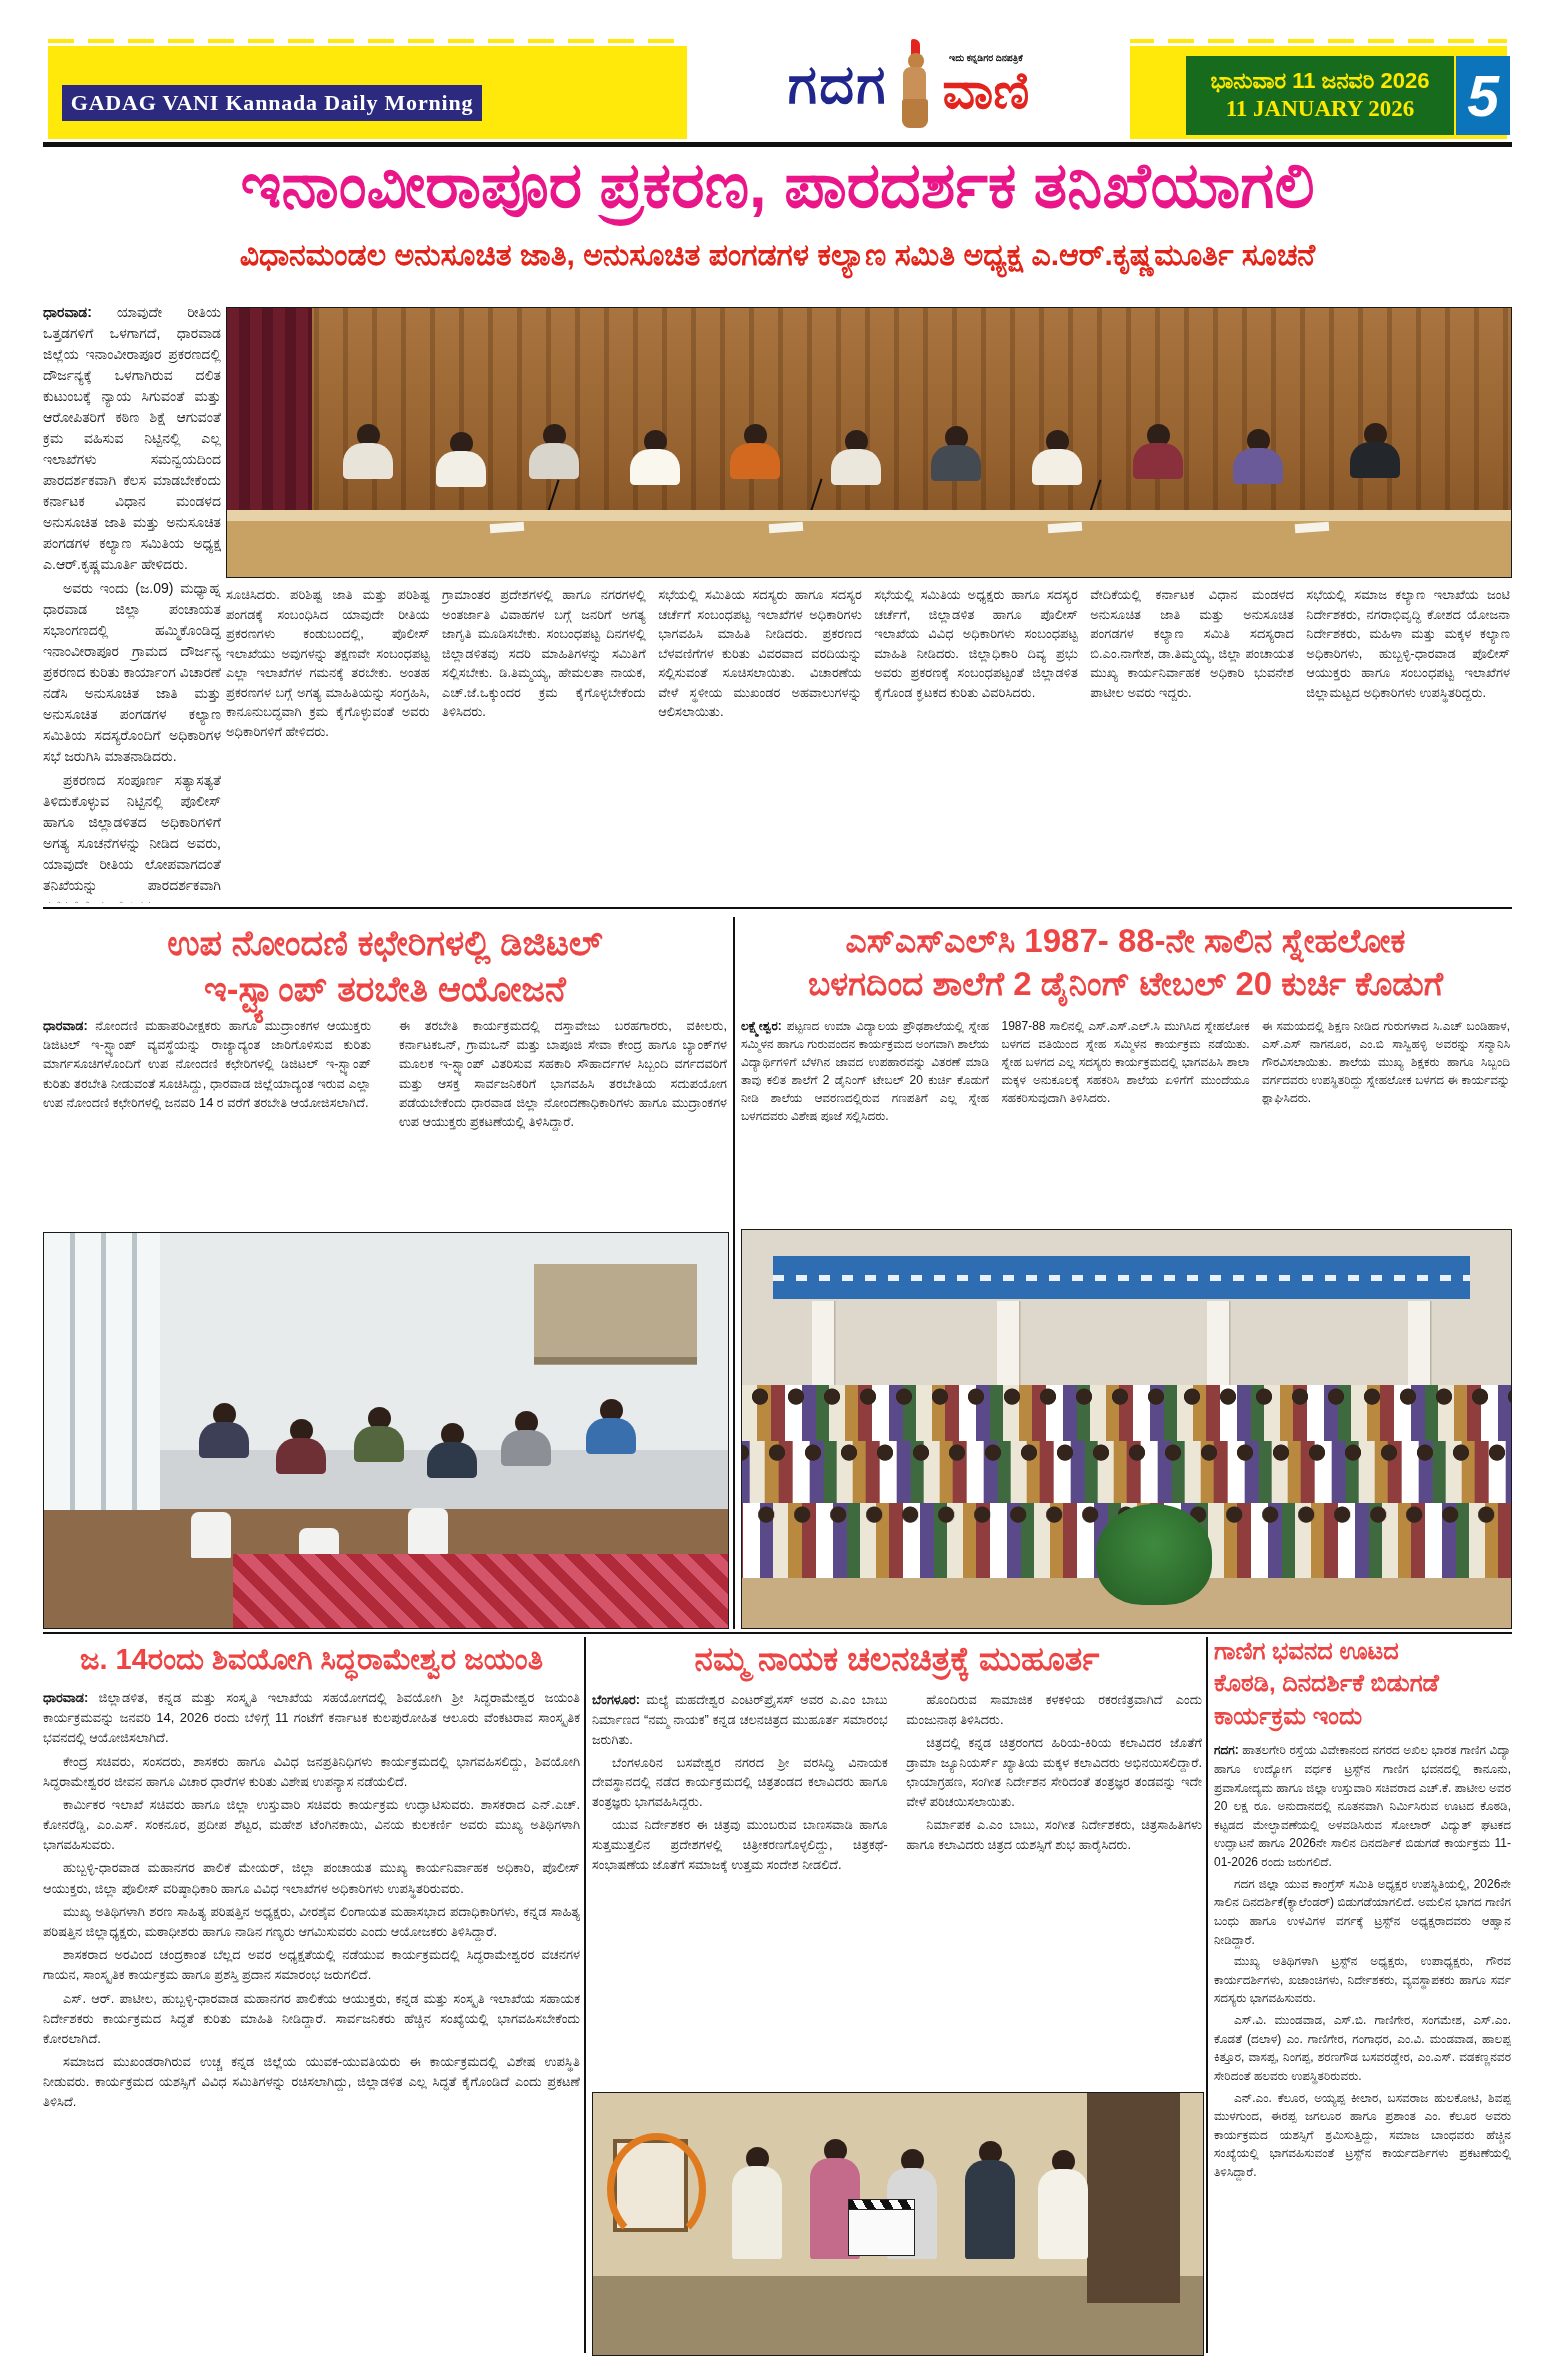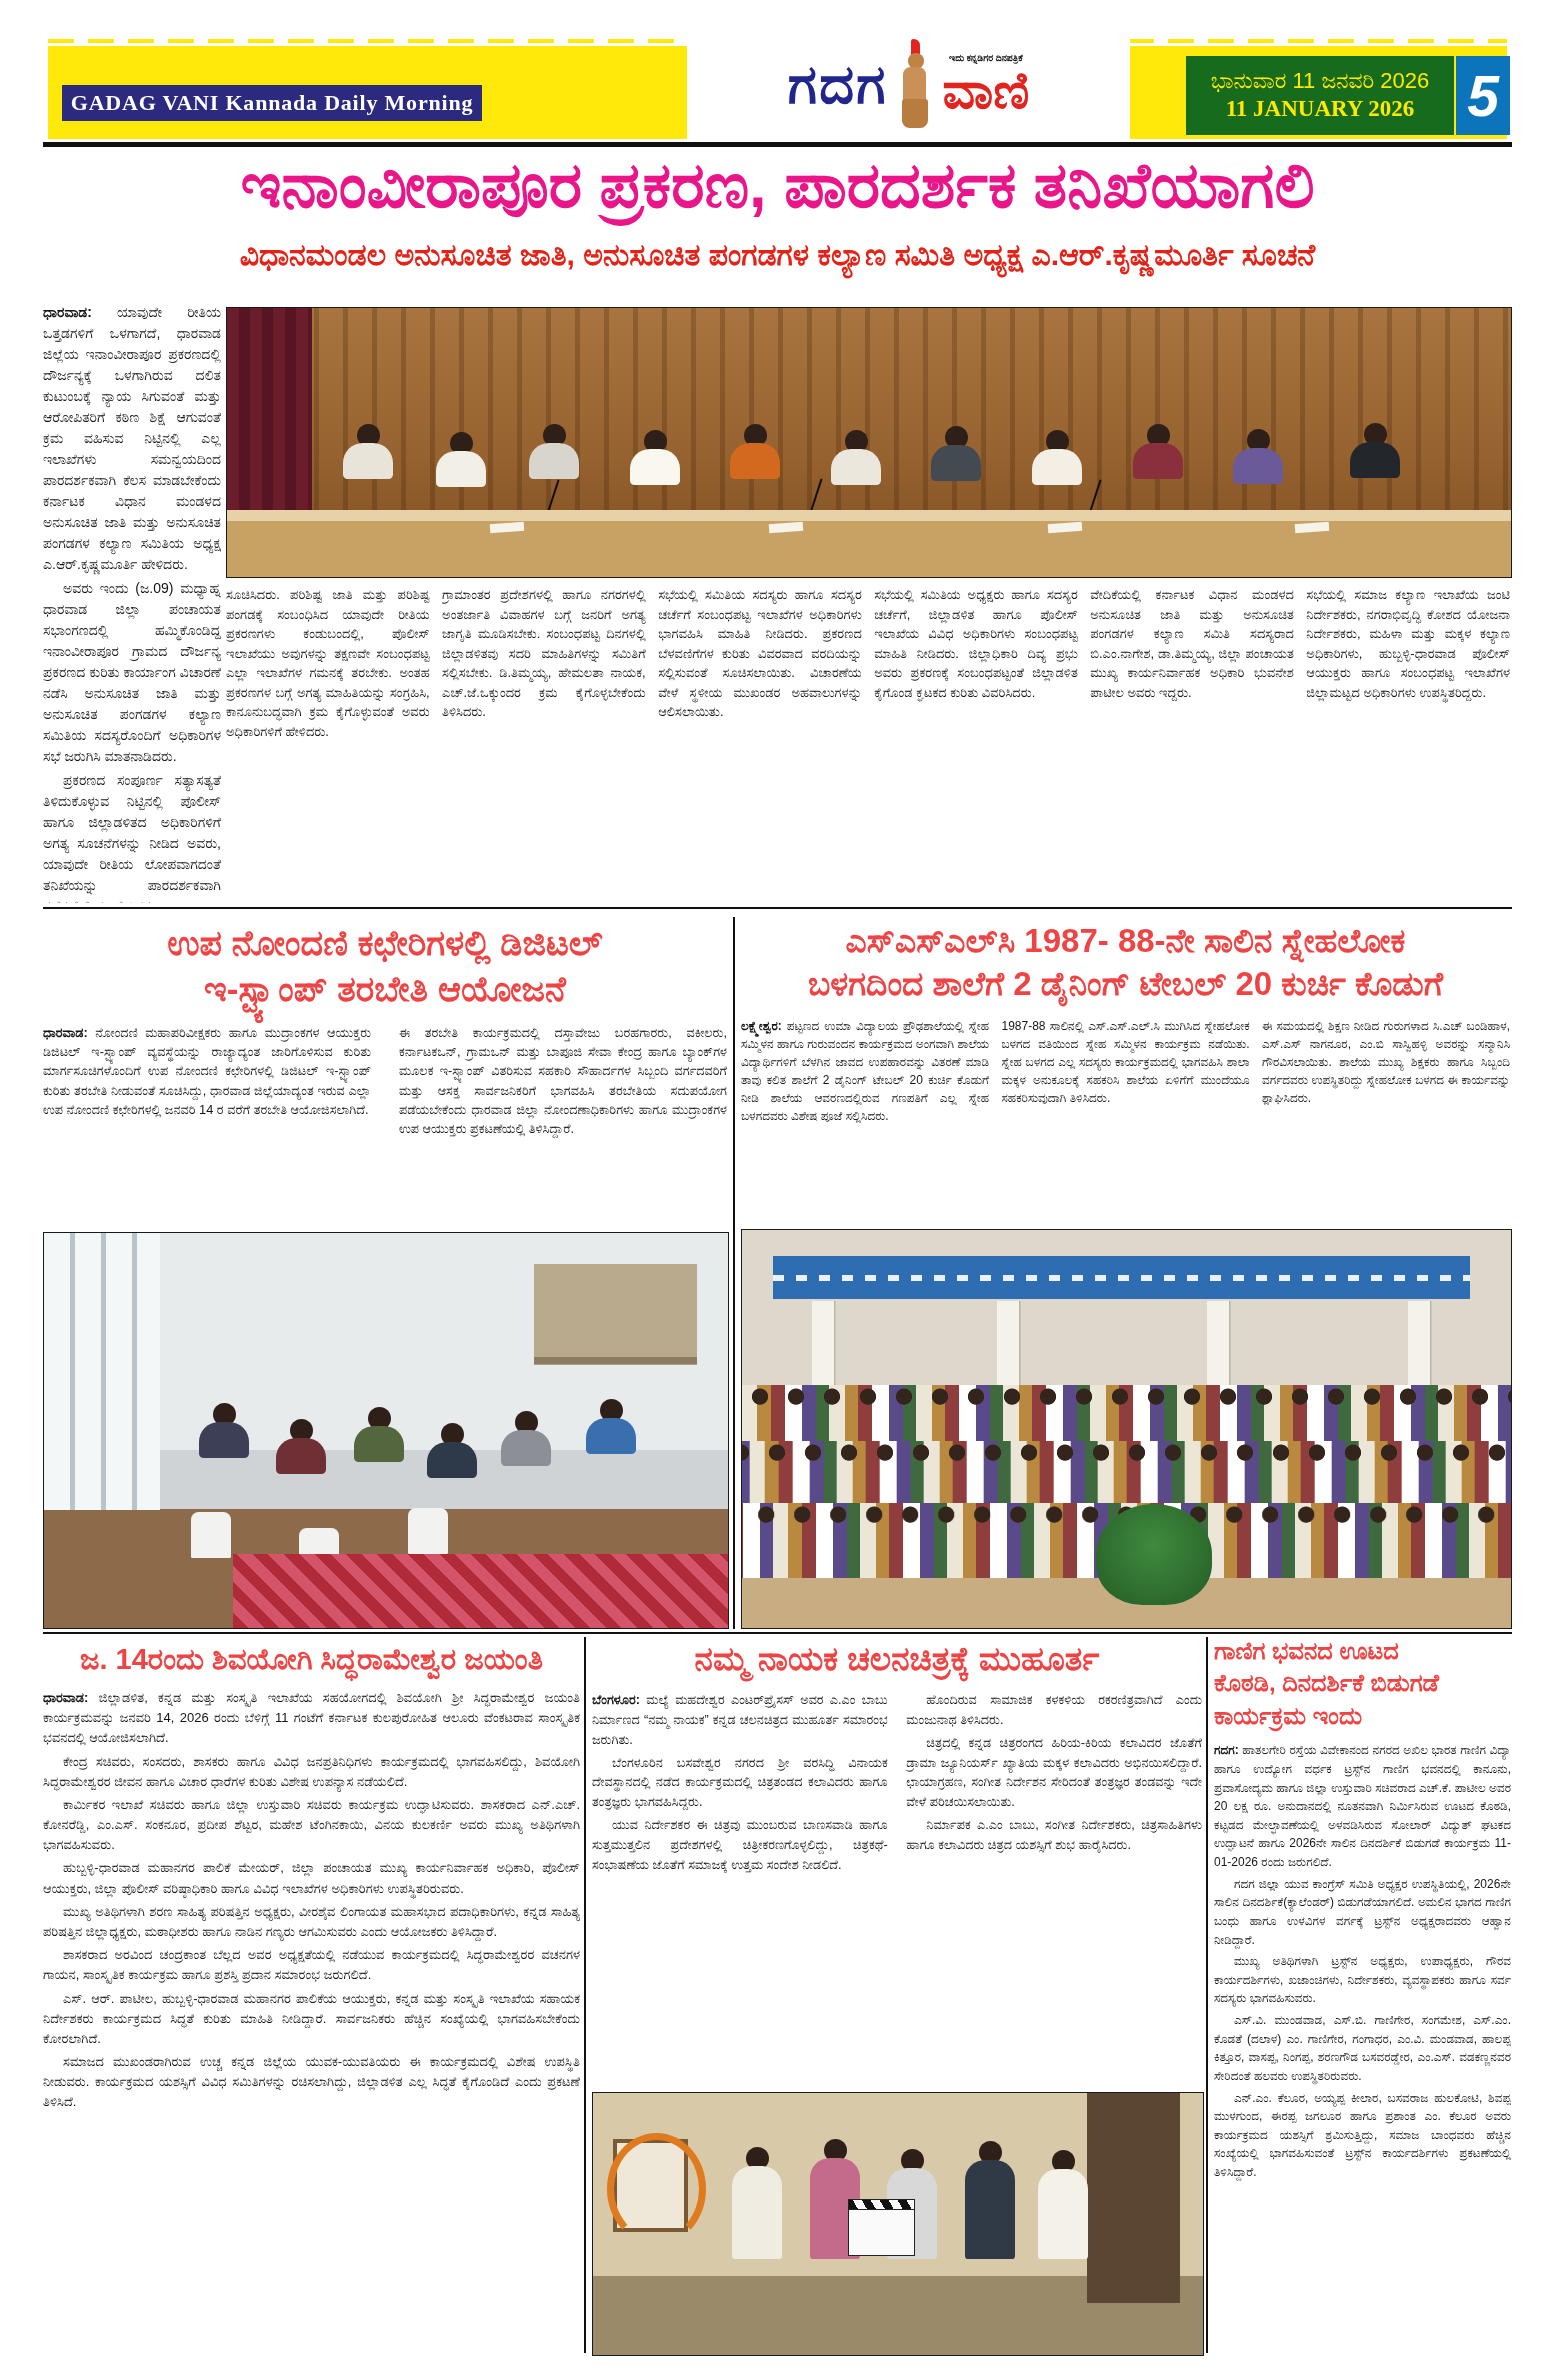--- a/index.html
+++ b/index.html
@@ -19,21 +19,21 @@
   .logo-gadag{font-weight:bold;font-size:54px;color:#20268c;letter-spacing:2.3px;}
   .logo-vani{font-weight:bold;font-size:51px;color:#e3231d;line-height:1;}
   .logo-tagline{font-size:9.3px;color:#111;font-weight:bold;margin-bottom:1.5px;text-align:center;}
   .statue{position:relative;width:36px;height:91px;}
   .statue .flag{position:absolute;left:14px;top:0;width:9.3px;height:17px;background:#e3231d;border-radius:2.3px 6.2px 1.5px 1.5px;}
   .statue .head{position:absolute;left:11px;top:14px;width:15.5px;height:15.5px;border-radius:50%;background:#c08344;}
   .statue .torso{position:absolute;left:6.2px;top:28px;width:23px;height:36px;border-radius:7.7px 7.7px 3.1px 3.1px;background:#c99057;}
   .statue .robe{position:absolute;left:4.6px;top:60px;width:26px;height:29px;border-radius:3.1px 3.1px 7.7px 7.7px;background:#b87c3e;}
   .date-box{left:1186px;top:56px;width:268px;height:79px;background:#176b1d;color:#ffe900;
     display:flex;flex-direction:column;align-items:center;justify-content:center;line-height:1.25;}
-  .date-kn{font-weight:normal;font-size:22px;}
+  .date-kn{font-weight:bold;font-size:22px;}
   .date-en{font-weight:bold;font-size:23px;font-family:"Liberation Serif",serif;}
   .pageno-box{left:1456px;top:56px;width:54px;height:79px;background:#0c74ba;color:#fff;
     display:flex;align-items:center;justify-content:center;font-size:57px;font-weight:bold;font-style:italic;}
   .header-rule{left:43px;top:142px;width:1469px;height:5.4px;background:#101010;}
 
   
   .hl{font-weight:bold;color:#ef4444;}
   .center{text-align:center;}
   .just{text-align:justify;}
   .para{margin:0 0 3.1px 0;text-indent:20px;}
@@ -63,21 +63,21 @@
     background:linear-gradient(#e7d2a8 0 11px,#c8a165 11px 100%);}
   .photo-meeting .paper{position:absolute;bottom:45px;width:34px;height:9.3px;background:#f6f4ea;transform:rotate(-4deg);}
   .person{position:absolute;}
   .person .head{width:23px;height:23px;border-radius:50%;background:#2e2019;margin:0 auto;}
   .person .body{width:50px;height:36px;border-radius:20px 20px 4.6px 4.6px;margin-top:-3.9px;}
   .mic{position:absolute;width:2.3px;height:36px;background:#111;transform:rotate(18deg);}
 
   
   .story-estamp{left:43px;top:920px;width:684px;height:709px;}
   .estamp-h{font-size:35px;line-height:1.3;}
-  .estamp-body{margin-top:12px;display:flex;gap:28px;height:155px;overflow:hidden;font-size:12.8px;line-height:1.5;}
+  .estamp-body{margin-top:5px;display:flex;gap:28px;height:155px;overflow:hidden;font-size:12.8px;line-height:1.5;}
   .estamp-body .col{flex:1;}
   .photo-office{left:43px;top:1232px;width:684px;height:395px;background:linear-gradient(#e8ebec 0 55%,#cfd3d6 55% 70%,#8d6b4a 70% 100%);}
   .photo-office .window{position:absolute;left:0;top:0;width:116px;height:70%;
     background:repeating-linear-gradient(90deg,#f3f7f8 0 26px,#b9c4c9 26px 31px);}
   .photo-office .shelf{position:absolute;right:31px;top:31px;width:163px;height:93px;background:#b9aa8e;
     box-shadow:0 7.7px 0 #8c7d62;}
   .photo-office .cloth{position:absolute;right:0;bottom:0;width:495px;height:74px;
     background:repeating-linear-gradient(45deg,#b02a3a 0 11px,#d4556a 11px 22px);}
   .photo-office .chair{position:absolute;width:40px;height:46px;background:#f2f2f0;border-radius:7.7px 7.7px 1.5px 1.5px;}
 

